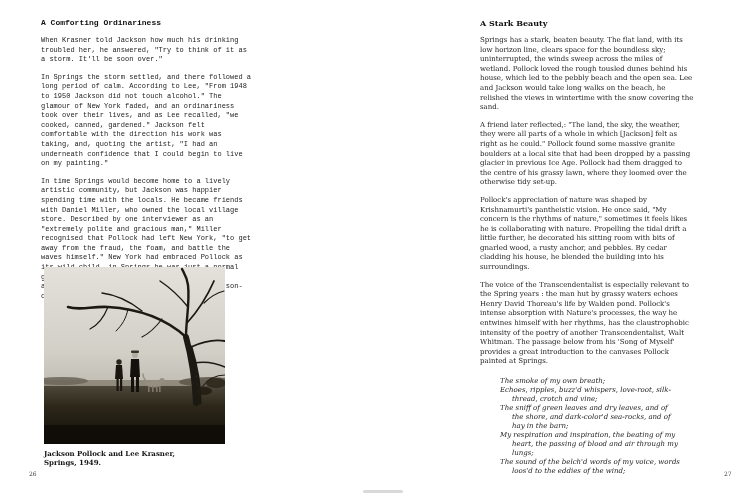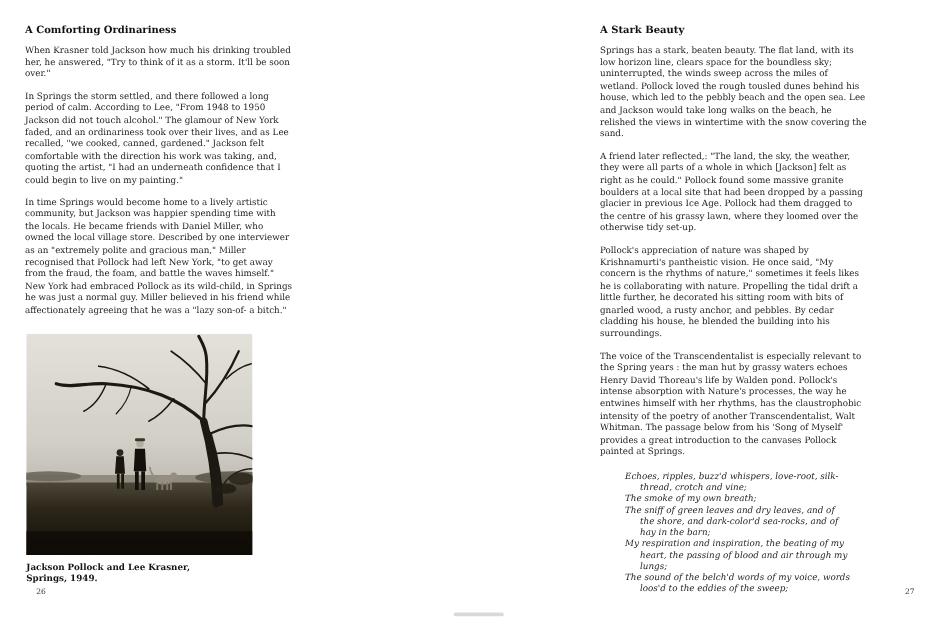--- a/index.html
+++ b/index.html
@@ -7,35 +7,35 @@
     width:750px;height:500px;
     background:#ffffff;
     font-family:"DejaVu Serif","Liberation Serif",serif;
     color:#1c1c1c;
     overflow:hidden;
   }
   .spread{position:relative;width:750px;height:500px;background:#ffffff;}
 
   
   .col{position:absolute;font-size:7px;line-height:9.6px;letter-spacing:0;}
-  .col-left{left:20px;top:18px;width:214px;}
+  .col-left{left:41px;top:18px;width:214px;font-family:Liberation Mono, monospace;}
   .col-right{left:480px;top:18px;width:215px;}
   .col h3{
     font-size:8px;line-height:10px;font-weight:bold;
     margin:0 0 8px 0;color:#111;
   }
   .col h3.sub{margin-top:3px;}
   .col p{margin:0 0 8px 0;text-align:left;}
 
   
   .poem{margin:10px 0 0 20px;width:180px;font-style:italic;font-size:7px;line-height:9px;}
   .poem .pline{padding-left:12px;text-indent:-12px;}
 
   
-  .photo-figure{position:absolute;left:21px;top:267px;width:167px;}
+  .photo-figure{position:absolute;left:44px;top:267px;width:167px;}
   .photo-figure svg{display:block;width:181px;height:177px;}
   .caption{margin-top:5px;font-size:7px;line-height:9px;font-weight:bold;color:#161616;}
 
   
   .folio{position:absolute;top:470px;font-size:6px;line-height:7px;color:#3a3a3a;}
   .folio-left{left:29px;}
   .folio-right{left:724px;}
 
   
   .scroll-thumb{
@@ -137,25 +137,25 @@
 
   <div class="folio folio-left">26</div>
 
   <div class="col col-right">
     <h3>A Stark Beauty</h3>
     <p>Springs has a stark, beaten beauty. The flat land, with its low horizon line, clears space for the boundless sky; uninterrupted, the winds sweep across the miles of wetland. Pollock loved the rough tousled dunes behind his house, which led to the pebbly beach and the open sea. Lee and Jackson would take long walks on the beach, he relished the views in wintertime with the snow covering the sand.</p>
     <p>A friend later reflected,: "The land, the sky, the weather, they were all parts of a whole in which [Jackson] felt as right as he could." Pollock found some massive granite boulders at a local site that had been dropped by a passing glacier in previous Ice Age. Pollock had them  dragged to the centre of his grassy lawn, where they loomed over the otherwise tidy set-up.</p>
     <p>Pollock's appreciation of nature was shaped by Krishnamurti's pantheistic vision. He once said, "My concern is the rhythms of nature," sometimes it feels likes he is collaborating with nature. Propelling the tidal drift a little further, he decorated his sitting room with bits of gnarled wood, a rusty anchor, and pebbles. By cedar cladding his house, he blended the building into his surroundings.</p>
     <p>The voice of the Transcendentalist is especially relevant to the Spring years : the man hut by grassy waters echoes Henry David Thoreau's life by Walden pond. Pollock's intense absorption with Nature's processes, the way he entwines himself with her rhythms, has the claustrophobic intensity of the poetry of another Transcendentalist, Walt Whitman. The passage below from his 'Song of Myself' provides a great introduction to the canvases Pollock painted at Springs.</p>
     <div class="poem">
+      <div class="pline">The smoke of my own breath;</div>
       <div class="pline">Echoes, ripples, buzz'd whispers, love-root, silk-thread, crotch and vine;</div>
-      <div class="pline">The smoke of my own breath;</div>
       <div class="pline">The sniff of green leaves and dry leaves, and of the shore, and dark-color'd sea-rocks, and of hay in the barn;</div>
       <div class="pline">My respiration and inspiration, the beating of my heart, the passing of blood and air through my lungs;</div>
-      <div class="pline">The sound of the belch'd words of my voice, words loos'd to the eddies of the sweep;</div>
+      <div class="pline">The sound of the belch'd words of my voice, words loos'd to the eddies of the wind;</div>
     </div>
   </div>
 
   <div class="folio folio-right">27</div>
 
   <div class="scroll-thumb"></div>
 
 </div>
 
 </body></html>

